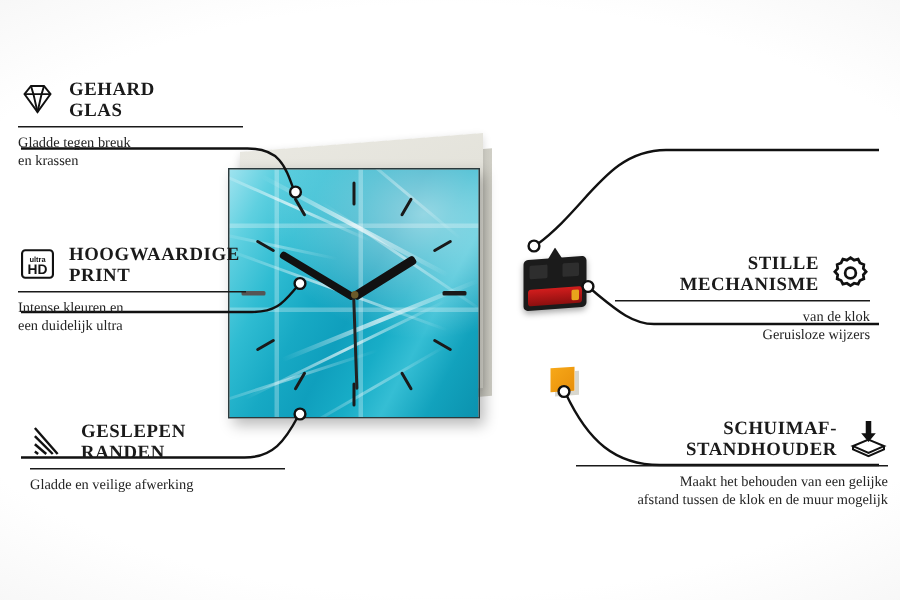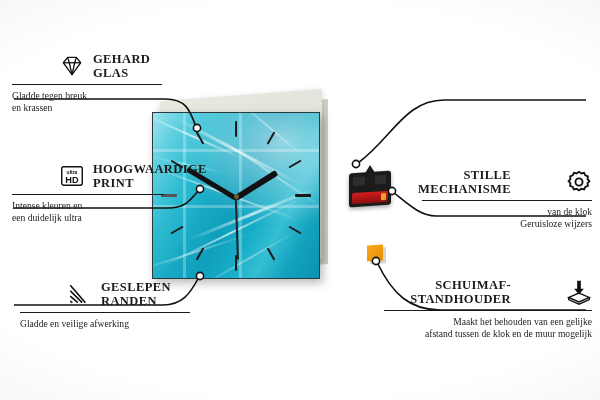--- a/index.html
+++ b/index.html
@@ -83,28 +83,28 @@
     font-weight:700;font-size:12.5px;letter-spacing:.4px;color:#1a1a1a;
     line-height:14px;text-transform:uppercase;
   }
   .callout.right .title{text-align:right;}
   .rule{height:1.4px;background:#1a1a1a;margin:4px 0 5px 0;}
   .desc{
     font-family:"Liberation Serif", serif;
     font-size:9.6px;line-height:12px;color:#242424;
   }
   .callout.right .desc{text-align:right;}
-  .icon{width:26px;height:26px;flex:0 0 26px;margin-left:47px;}
+  .icon{width:26px;height:26px;flex:0 0 26px;}
   .icon svg{display:block;width:26px;height:26px;}
 
   #c1{left:12px;top:52px;width:150px;}
   #c2{left:12px;top:162px;width:152px;}
   #c3{left:20px;top:280px;width:170px;}
   #c4{right:8px;top:52px;width:178px;}
-  #c5{right:8px;top:168px;width:170px;}
+  #c5{right:20px;top:168px;width:170px;}
   #c6{right:8px;top:278px;width:208px;}
 
   #links{position:absolute;inset:0;pointer-events:none;}
 </style>
 </head>
 <body>
 
 <div id="stage">
 
   <div id="photo"></div>

